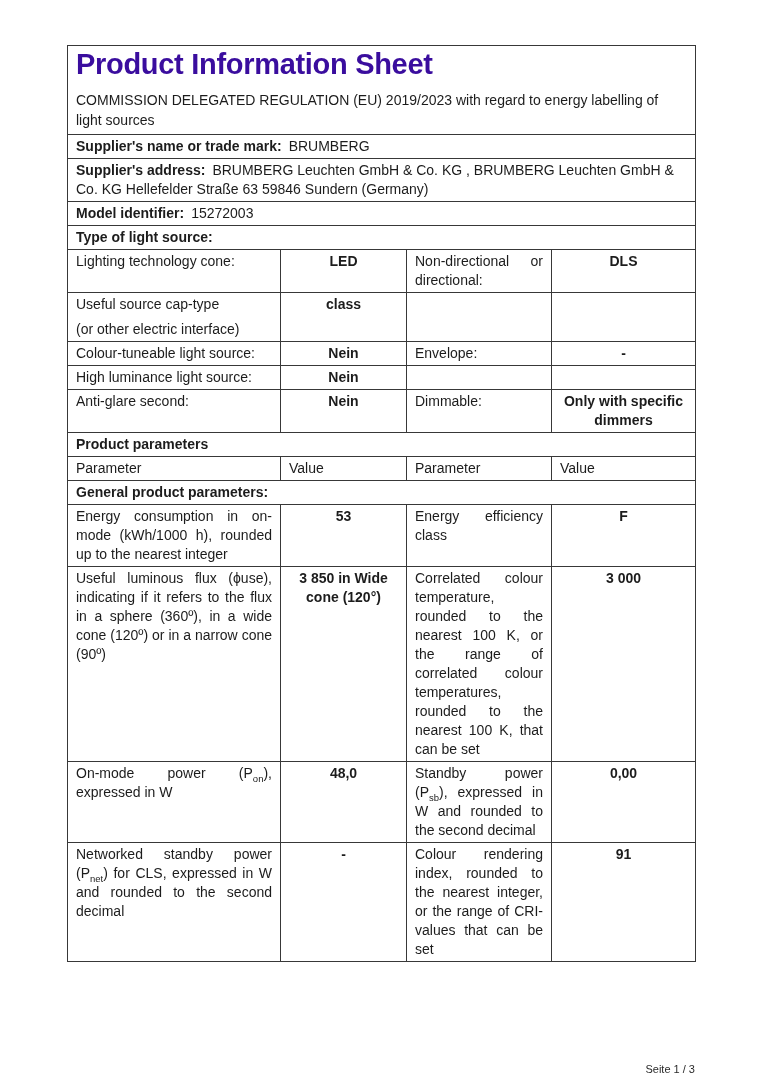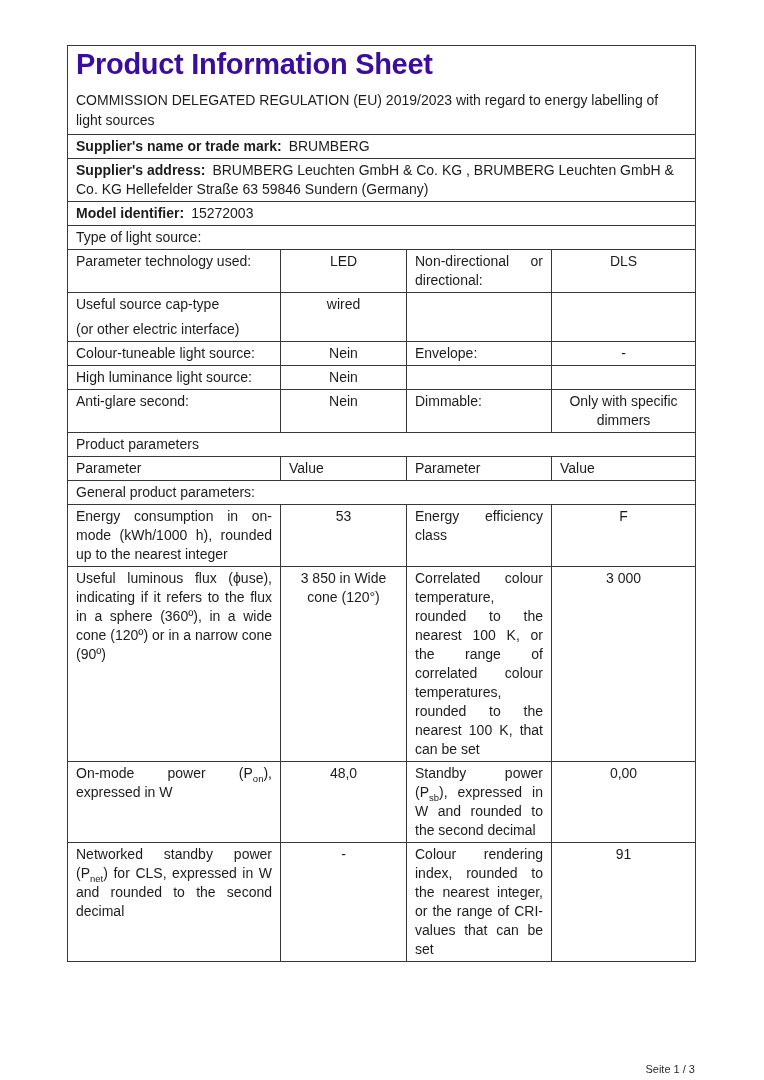--- a/index.html
+++ b/index.html
@@ -31,23 +31,23 @@
     margin: 0;
     font-size: 29px;
     line-height: 33px;
     font-weight: bold;
     color: #3A0D9E;
     letter-spacing: -0.3px;
   }
   p.regulation { margin: 9px 0 2px 0; font-size: 14px; line-height: 20px; }
   .lbl { font-weight: bold; }
   .val-after-lbl { padding-left: 7px; }
-  .bold-row { font-weight: normal; }
+  .bold-row { font-weight: bold; }
   .center { }
-  .val-cell { text-align: center; }
+  .val-cell { text-align: center; font-weight: bold; }
   .just { text-align: justify; }
   .line2 { margin-top: 6px; }
   sub { font-size: 9.5px; line-height: 0; }
   .footer-page {
     position: absolute;
     left: 67px; top: 1063px;
     width: 628px;
     text-align: right;
     font-size: 11px;
     color: #2a2a2a;
@@ -89,32 +89,32 @@
       <td colspan="4">
         <span class="lbl">Model identifier:</span><span class="val-after-lbl">15272003</span>
       </td>
     </tr>
 
     <tr>
       <td colspan="4" class="bold-row">Type of light source:</td>
     </tr>
 
     <tr>
-      <td><span>Parameter technology used:</span></td>
+      <td><span>Lighting technology cone:</span></td>
       <td class="val-cell"><span>LED</span></td>
       <td class="just"><span>Non-directional or directional:</span></td>
       <td class="val-cell"><span>DLS</span></td>
     </tr>
 
     <tr>
       <td>
         <div>Useful source cap-type</div>
         <div class="line2">(or other electric interface)</div>
       </td>
-      <td class="val-cell"><span>wired</span></td>
+      <td class="val-cell"><span>class</span></td>
       <td><span></span></td>
       <td class="val-cell"><span></span></td>
     </tr>
 
 
     <tr>
       <td><span>Colour-tuneable light source:</span></td>
       <td class="val-cell"><span>Nein</span></td>
       <td><span>Envelope:</span></td>
       <td class="val-cell"><span>-</span></td>

